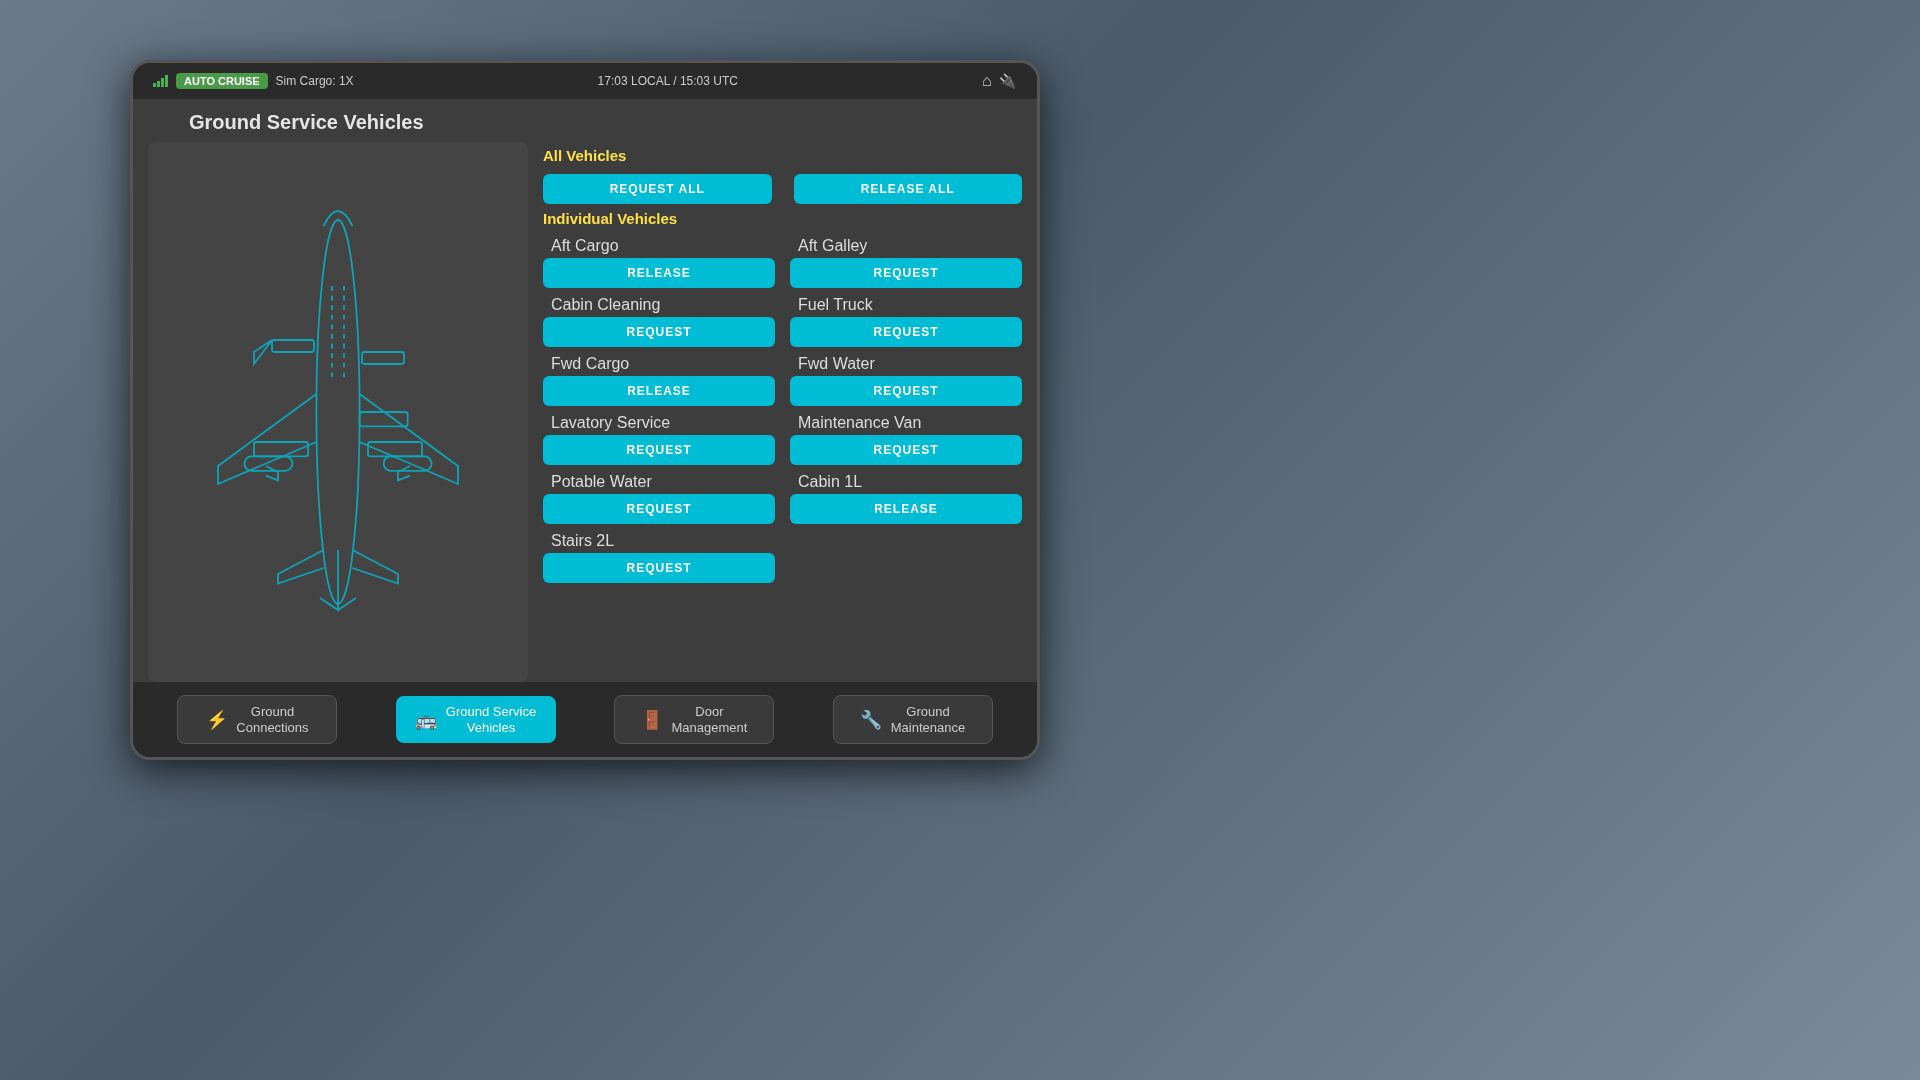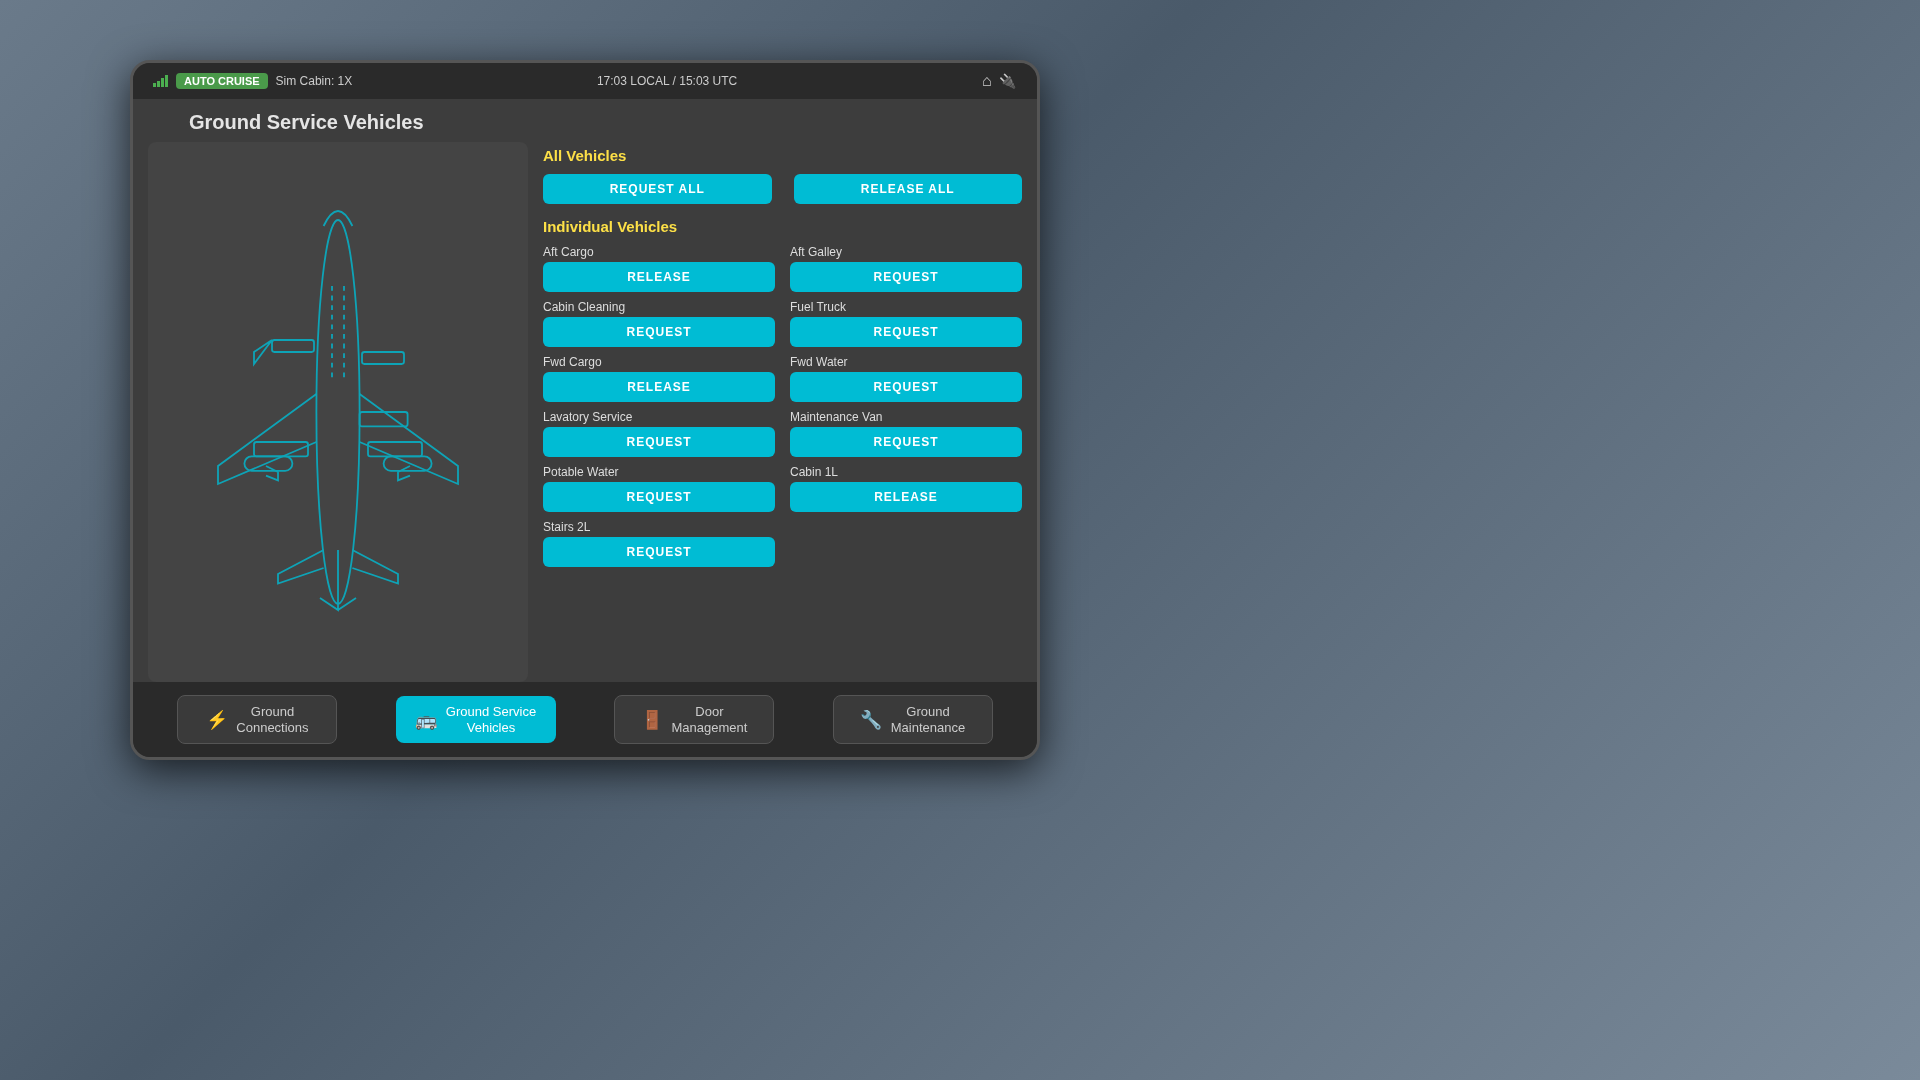--- a/index.html
+++ b/index.html
@@ -121,39 +121,40 @@
     .section-title {
       color: #fde047;
       font-size: 15px;
       font-weight: bold;
       margin-bottom: 4px;
     }
 
     .all-vehicles-row {
       display: flex;
       gap: 22px;
-      margin-bottom: 8px;
+      margin-bottom: 0;
       border-radius: 7px;
     }
 
     .individual-vehicles-grid {
       display: grid;
       grid-template-columns: 1fr 1fr;
       gap: 8px 15px;
     }
 
     .vehicle-item {
       display: flex;
       flex-direction: column;
       gap: 3px;
     }
 
     .vehicle-label {
       color: #ddd;
-      font-size: 12px;
+      font-size: 16px;
+      margin-left: 8px;
     }
 
     .btn {
       padding: 8px 16px;
       border: none;
       border-radius: 6px;
       cursor: pointer;
       font-size: 12px;
       font-weight: bold;
       letter-spacing: 1px;
@@ -222,21 +223,21 @@
 
   <div class="status-bar">
     <div class="status-left">
       <div class="signal-bars">
         <div class="signal-bar" style="height:4px;"></div>
         <div class="signal-bar" style="height:6px;"></div>
         <div class="signal-bar" style="height:9px;"></div>
         <div class="signal-bar" style="height:12px;"></div>
       </div>
       <span class="auto-cruise-badge">AUTO CRUISE</span>
-      <span>Sim Cabin: 1X</span>
+      <span>Sim Cargo: 1X</span>
     </div>
     <div class="status-center">
       <span>17:03 LOCAL / 15:03 UTC</span>
     </div>
     <div class="status-right">
       <span class="home-icon">⌂</span>
       <span class="battery-icon">🔌</span>
     </div>
   </div>
 

